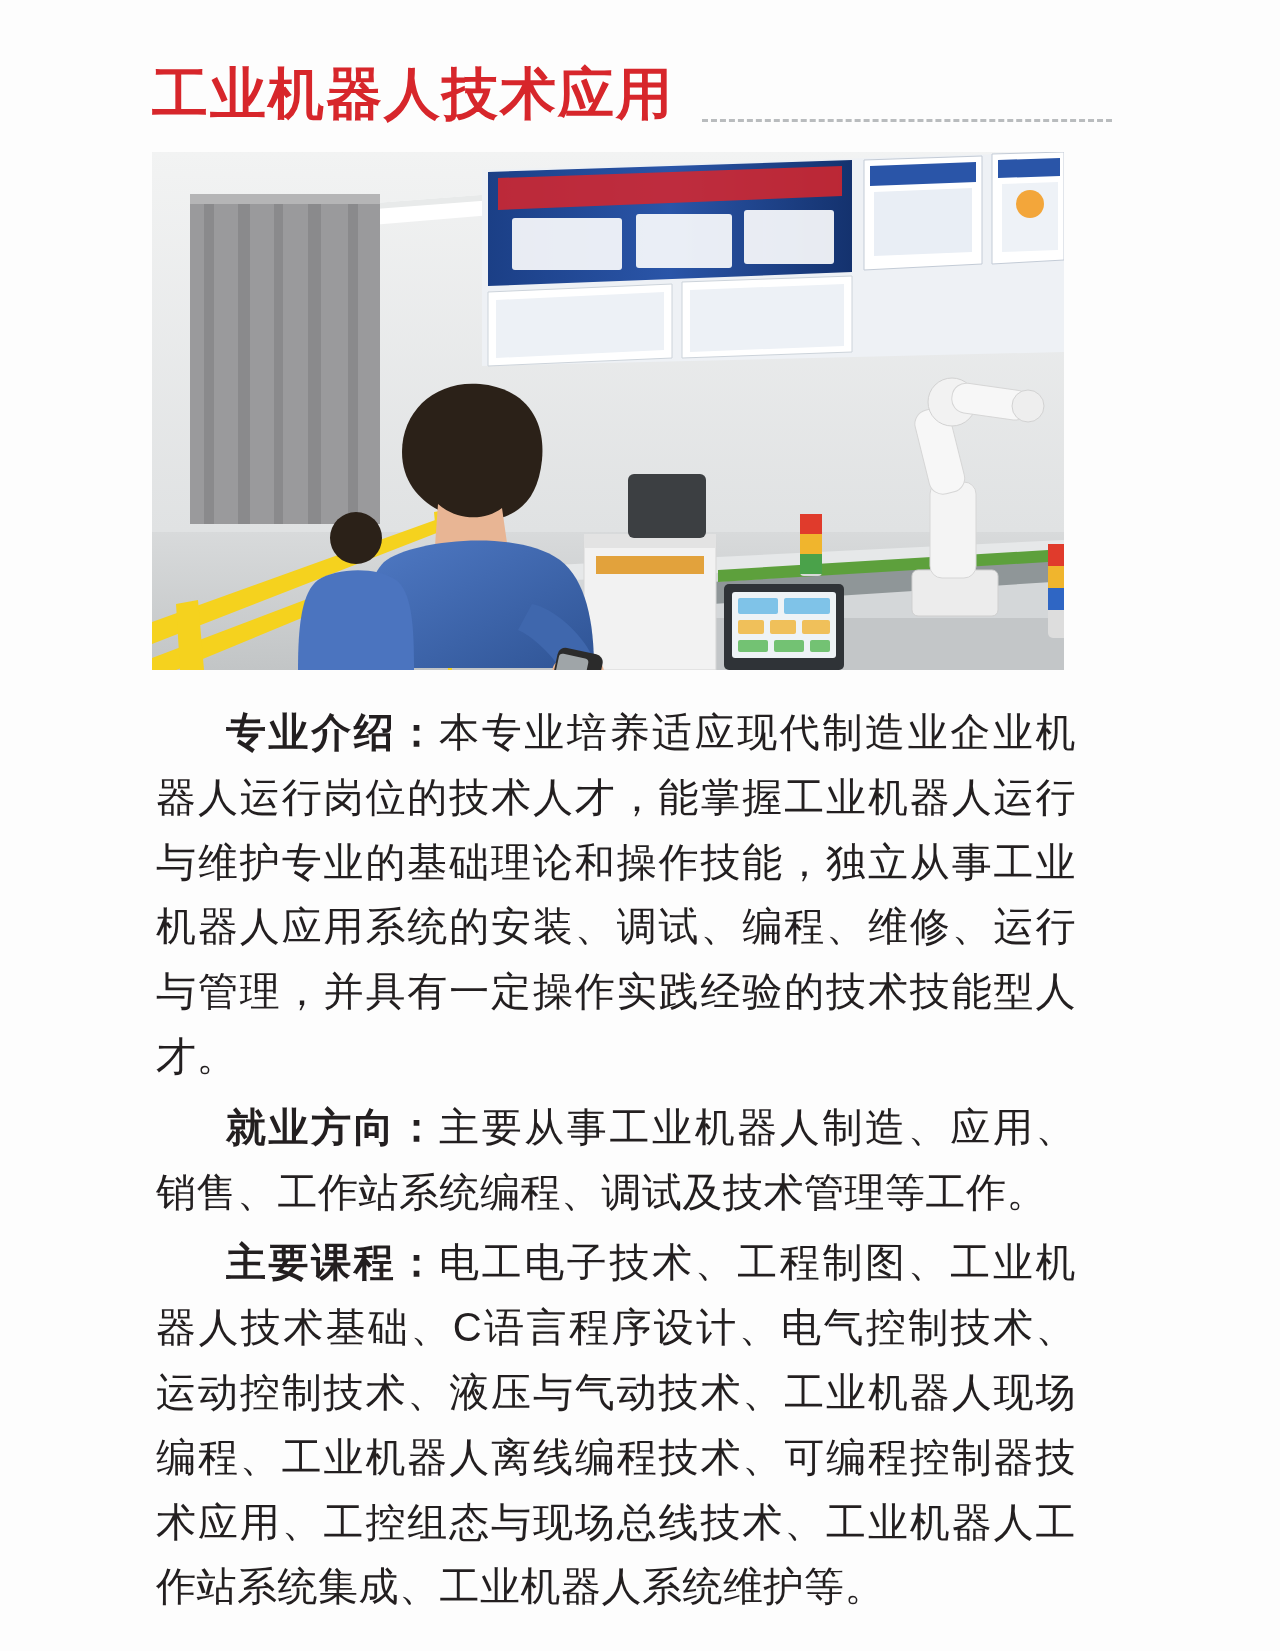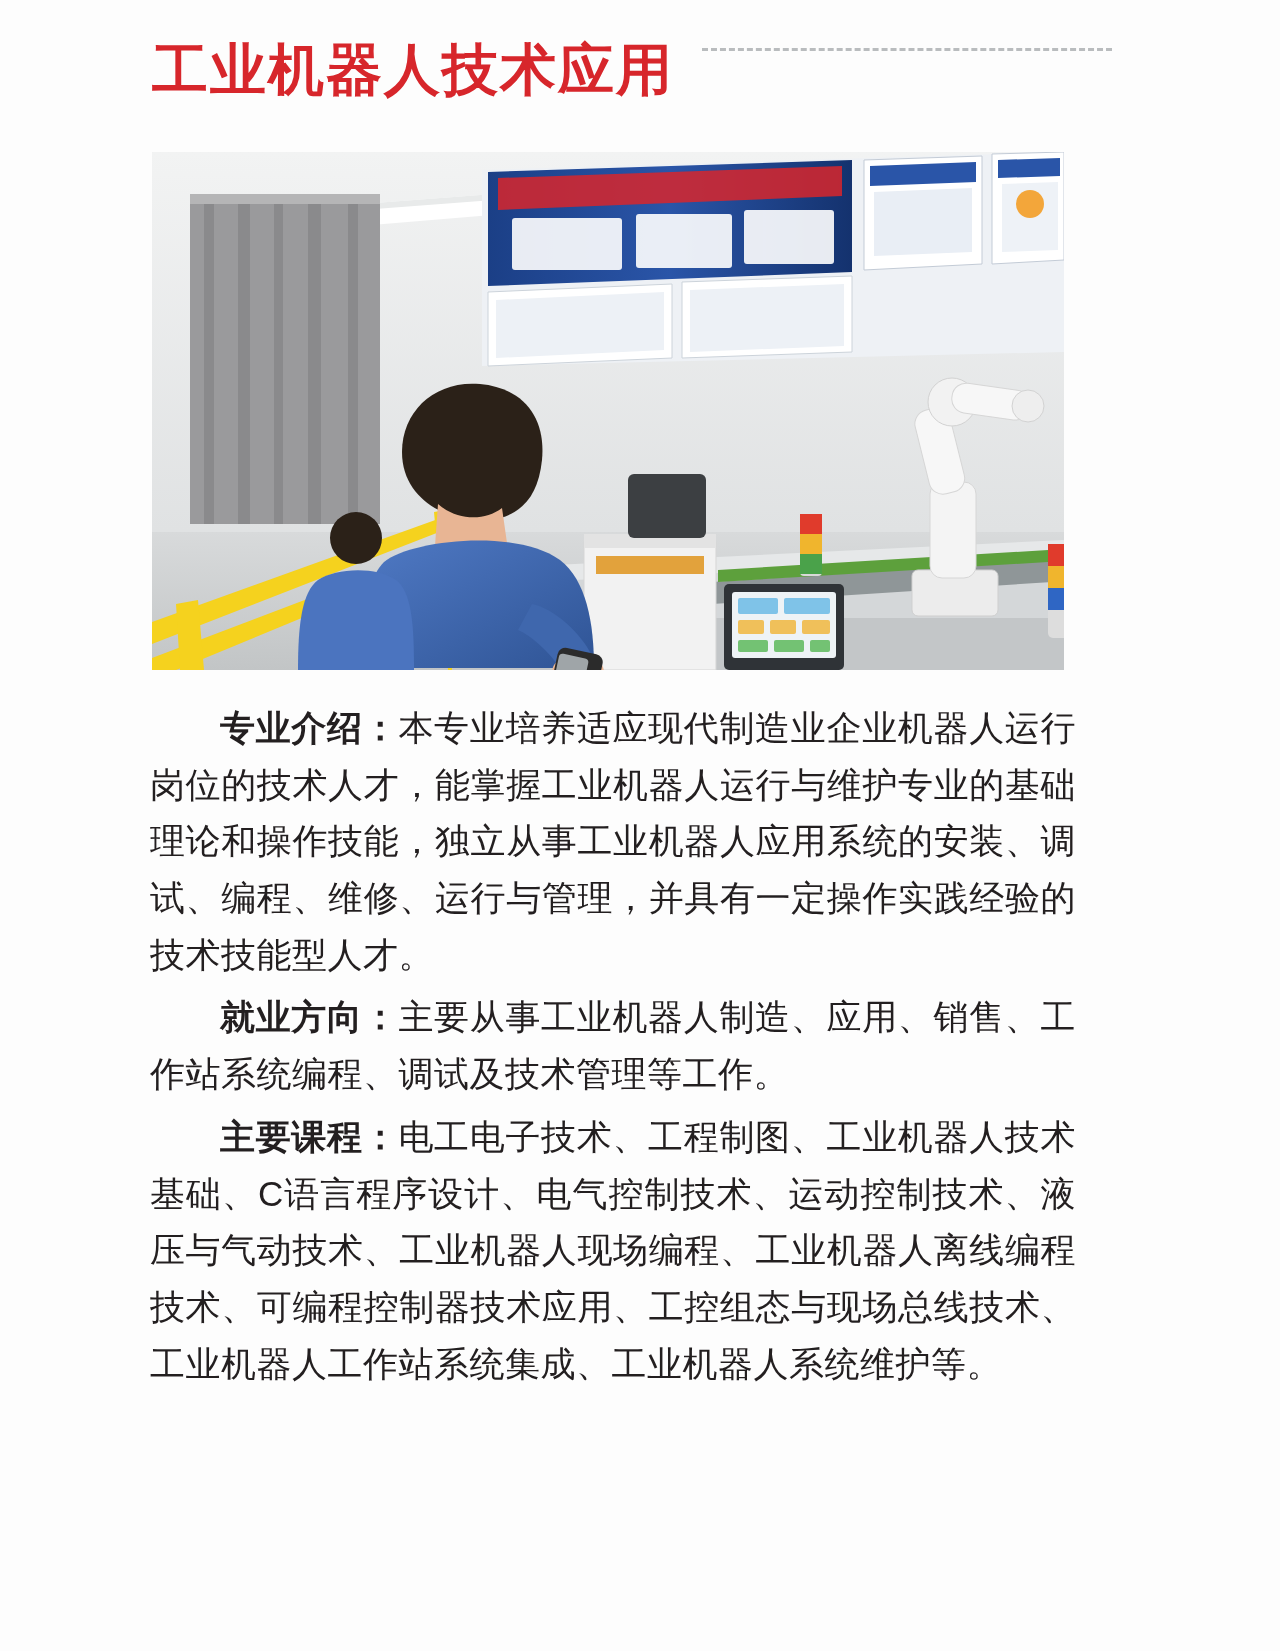--- a/index.html
+++ b/index.html
@@ -23,21 +23,21 @@
   }
 
   
   .title-row {
     position: absolute;
     left: 152px;
     top: 42px;
     width: 960px;
     height: 80px;
     display: flex;
-    align-items: flex-start;
+    align-items: flex-end;
   }
   .title-text {
     font-family: "Liberation Sans", "DejaVu Sans", sans-serif;
     font-size: 56px;
     font-weight: bold;
     color: #d7262b;
     letter-spacing: 2px;
     line-height: 1;
     white-space: nowrap;
   }
@@ -62,25 +62,25 @@
   .photo svg { display: block; width: 100%; height: 100%; }
 
   
   .body-copy {
     position: absolute;
     left: 148px;
     top: 700px;
     width: 928px;
   }
   .para {
-    font-size: 35px;
+    font-size: 40px;
     line-height: 1.62;
     letter-spacing: 0.5px;
     text-indent: 70px;
-    margin: 0 0 6px 2px;
+    margin: 0 0 6px 8px;
     text-align: justify;
     text-justify: inter-character;
     color: #231f20;
   }
   .para .lead {
     font-weight: bold;
   }
 </style>
 </head>
 <body>

